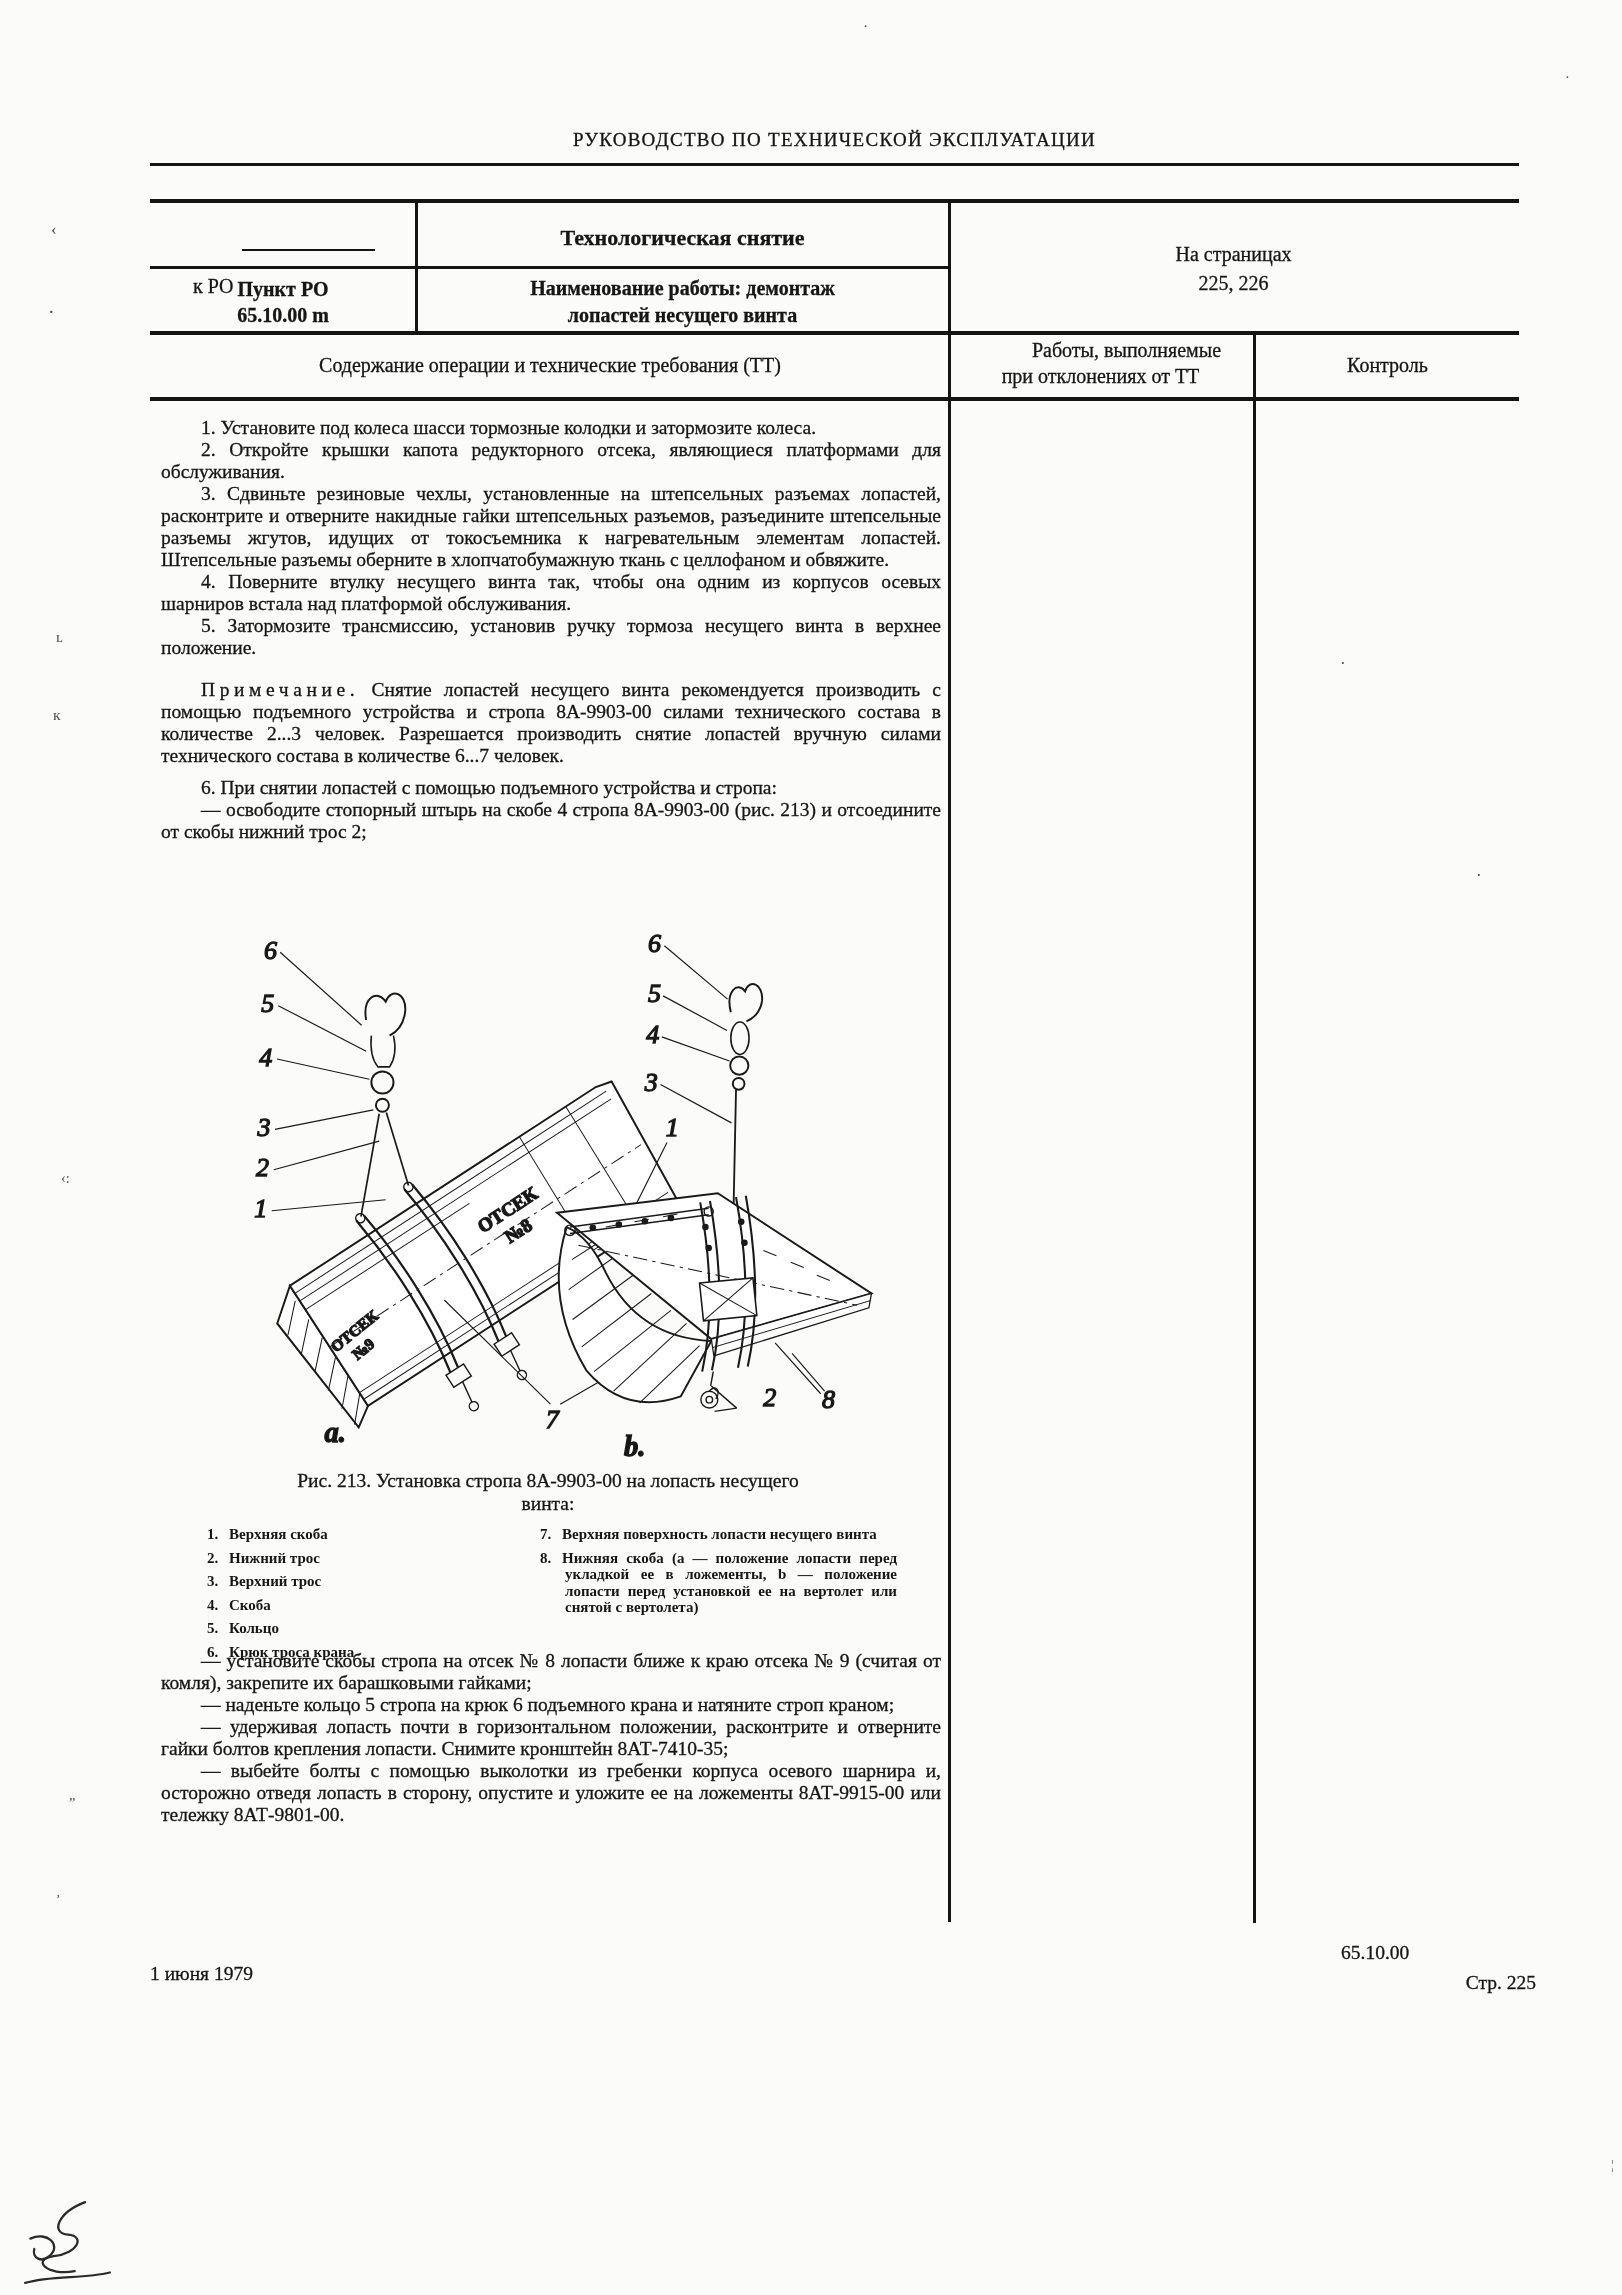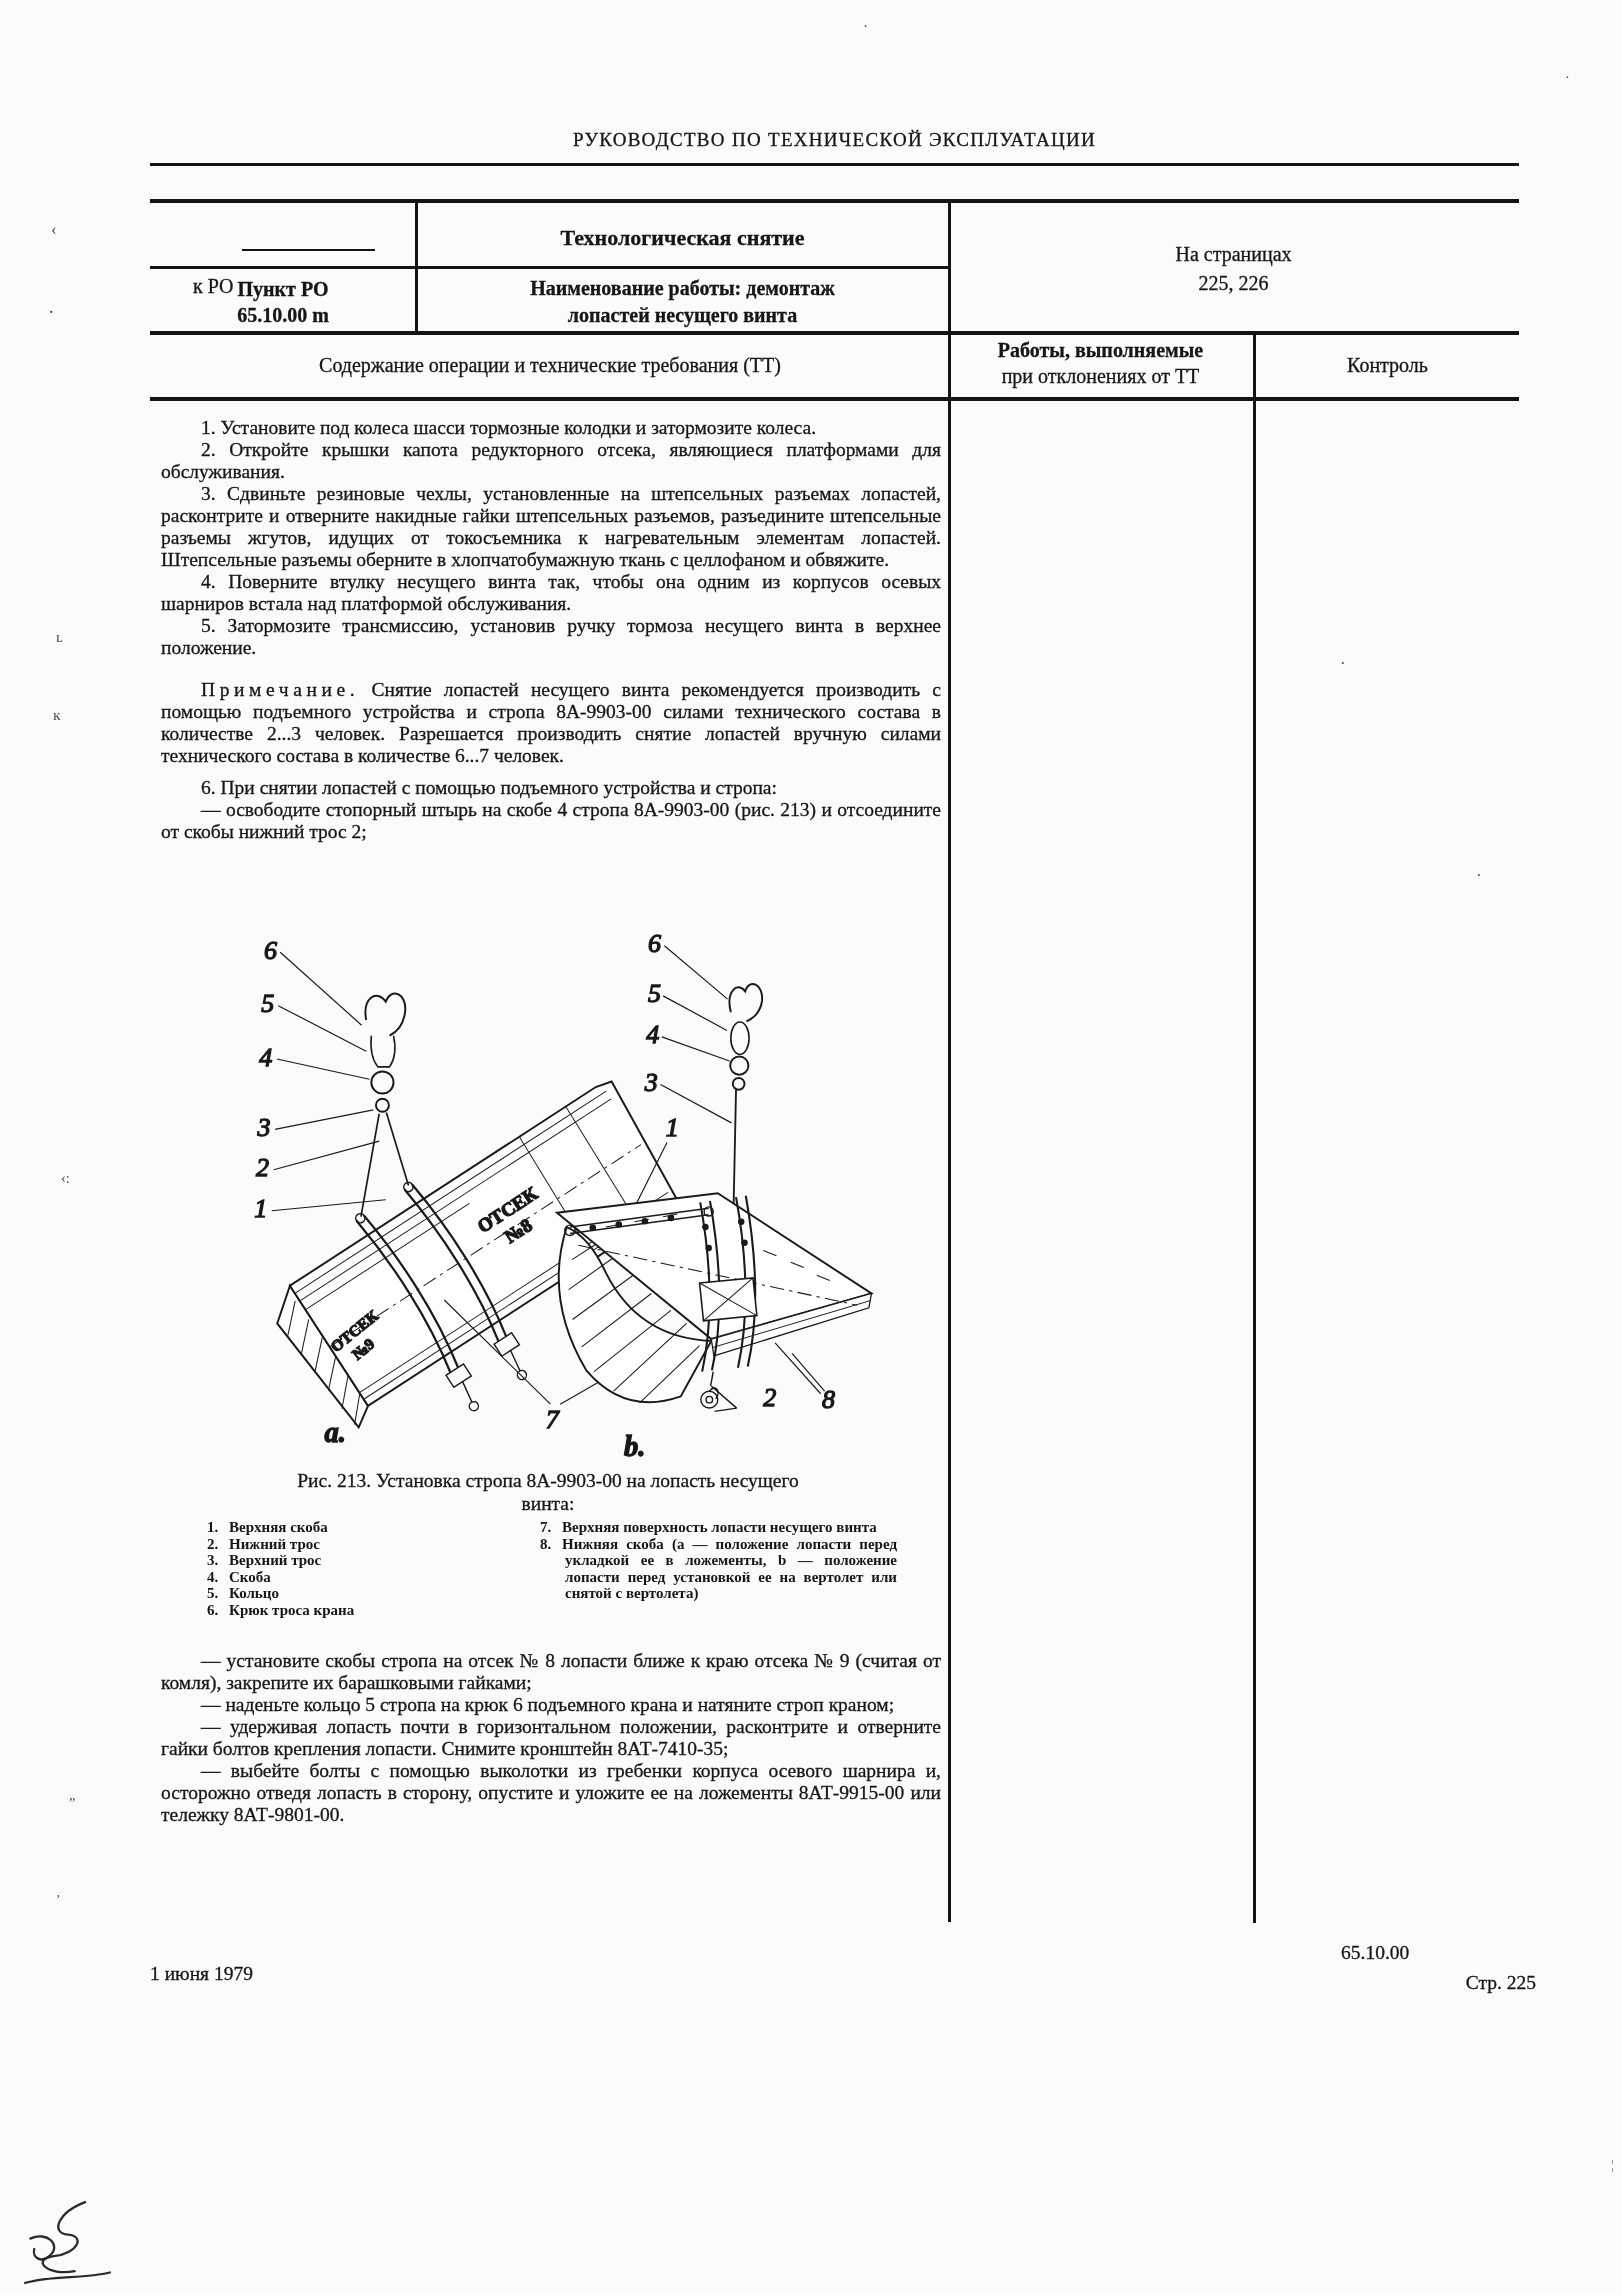--- a/index.html
+++ b/index.html
@@ -14,21 +14,21 @@
   .cell{position:absolute;line-height:27px;font-size:20px;}
   .bold{font-weight:bold;}
   .ops{position:absolute;left:161px;width:780px;font-size:19.5px;line-height:22px;
        text-align:justify;}
   .ops p{margin:0;text-indent:40px;}
   .note{margin-top:19.5px !important;}
   .note-label{letter-spacing:4.6px;}
   .p6{margin-top:10.4px !important;}
   .caption{position:absolute;left:225px;top:1469px;width:646px;font-size:19.5px;line-height:23px;text-align:center;}
   .legend{position:absolute;font-size:15px;line-height:16.5px;font-weight:bold;}
-  .legend .li{padding-left:25px;text-indent:-25px;}
+  .legend .li{padding-left:25px;text-indent:-25px;margin-top:7px;}
   .legend .num{display:inline-block;width:22px;text-indent:0;}
   .footer-txt{position:absolute;font-size:19.5px;}
   .artifact{position:absolute;color:#4c4c4c;font-family:"Liberation Serif",serif;}
   svg text{font-family:"Liberation Serif", serif;}
   .fig-num{font-style:italic;font-size:40px;fill:#161616;}
   .fig-view{font-style:italic;font-weight:bold;font-size:44px;fill:#161616;}
   .fig-otsek{font-weight:bold;fill:#161616;}
 </style>
 </head>
 <body>
@@ -49,21 +49,21 @@
 </div>
 <div class="hrule" style="left:242px;top:249px;width:133px;height:2px;"></div>
 <div class="cell bold ctr ink" style="left:417px;top:224px;width:531px;font-size:22px;"><span>Технологическая снятие</span></div>
 <div class="cell ctr ink" style="left:949px;top:241px;width:569px;"><span>На страницах</span></div>
 <div class="cell ctr ink" style="left:949px;top:270px;width:569px;"><span>225, 226</span></div>
 <div class="cell bold ctr ink" style="left:150px;top:276px;width:266px;"><span>Пункт РО</span></div>
 <div class="cell bold ctr ink" style="left:150px;top:302px;width:266px;"><span>65.10.00 m</span></div>
 <div class="cell bold ctr ink" style="left:417px;top:275px;width:531px;"><span>Наименование работы: демонтаж</span></div>
 <div class="cell bold ctr ink" style="left:417px;top:302px;width:531px;"><span>лопастей несущего винта</span></div>
 <div class="cell ctr ink" style="left:150px;top:352px;width:800px;"><span>Содержание операции и технические требования (ТТ)</span></div>
-<div class="cell ctr ink" style="left:949px;top:337px;width:303px;line-height:26px;font-weight:bold;"><span>Работы, выполняемые</span></div>
+<div class="cell ctr ink" style="left:975px;top:337px;width:303px;line-height:26px;"><span>Работы, выполняемые</span></div>
 <div class="cell ctr ink" style="left:949px;top:363px;width:303px;line-height:26px;"><span>при отклонениях от ТТ</span></div>
 <div class="cell ctr ink" style="left:1256px;top:352px;width:263px;"><span>Контроль</span></div>
 
 <div class="ops ink" style="top:417px;">
   <p>1. Установите под колеса шасси тормозные колодки и затормозите колеса.</p>
   <p>2. Откройте крышки капота редукторного отсека, являющиеся платформами для обслуживания.</p>
   <p>3. Сдвиньте резиновые чехлы, установленные на штепсельных разъемах лопастей, расконтрите и отверните накидные гайки штепсельных разъемов, разъедините штепсельные разъемы жгутов, идущих от токосъемника к нагревательным элементам лопастей. Штепсельные разъемы оберните в хлопчатобумажную ткань с целлофаном и обвяжите.</p>
   <p>4. Поверните втулку несущего винта так, чтобы она одним из корпусов осевых шарниров встала над платформой обслуживания.</p>
   <p>5. Затормозите трансмиссию, установив ручку тормоза несущего винта в верхнее положение.</p>
   <p class="note"><span class="note-label">Примечание.</span><span> Снятие лопастей несущего винта рекомендуется производить с помощью подъемного устройства и стропа 8А-9903-00 силами технического состава в количестве 2...3 человек. Разрешается производить снятие лопастей вручную силами технического состава в количестве 6...7 человек.</span></p>

